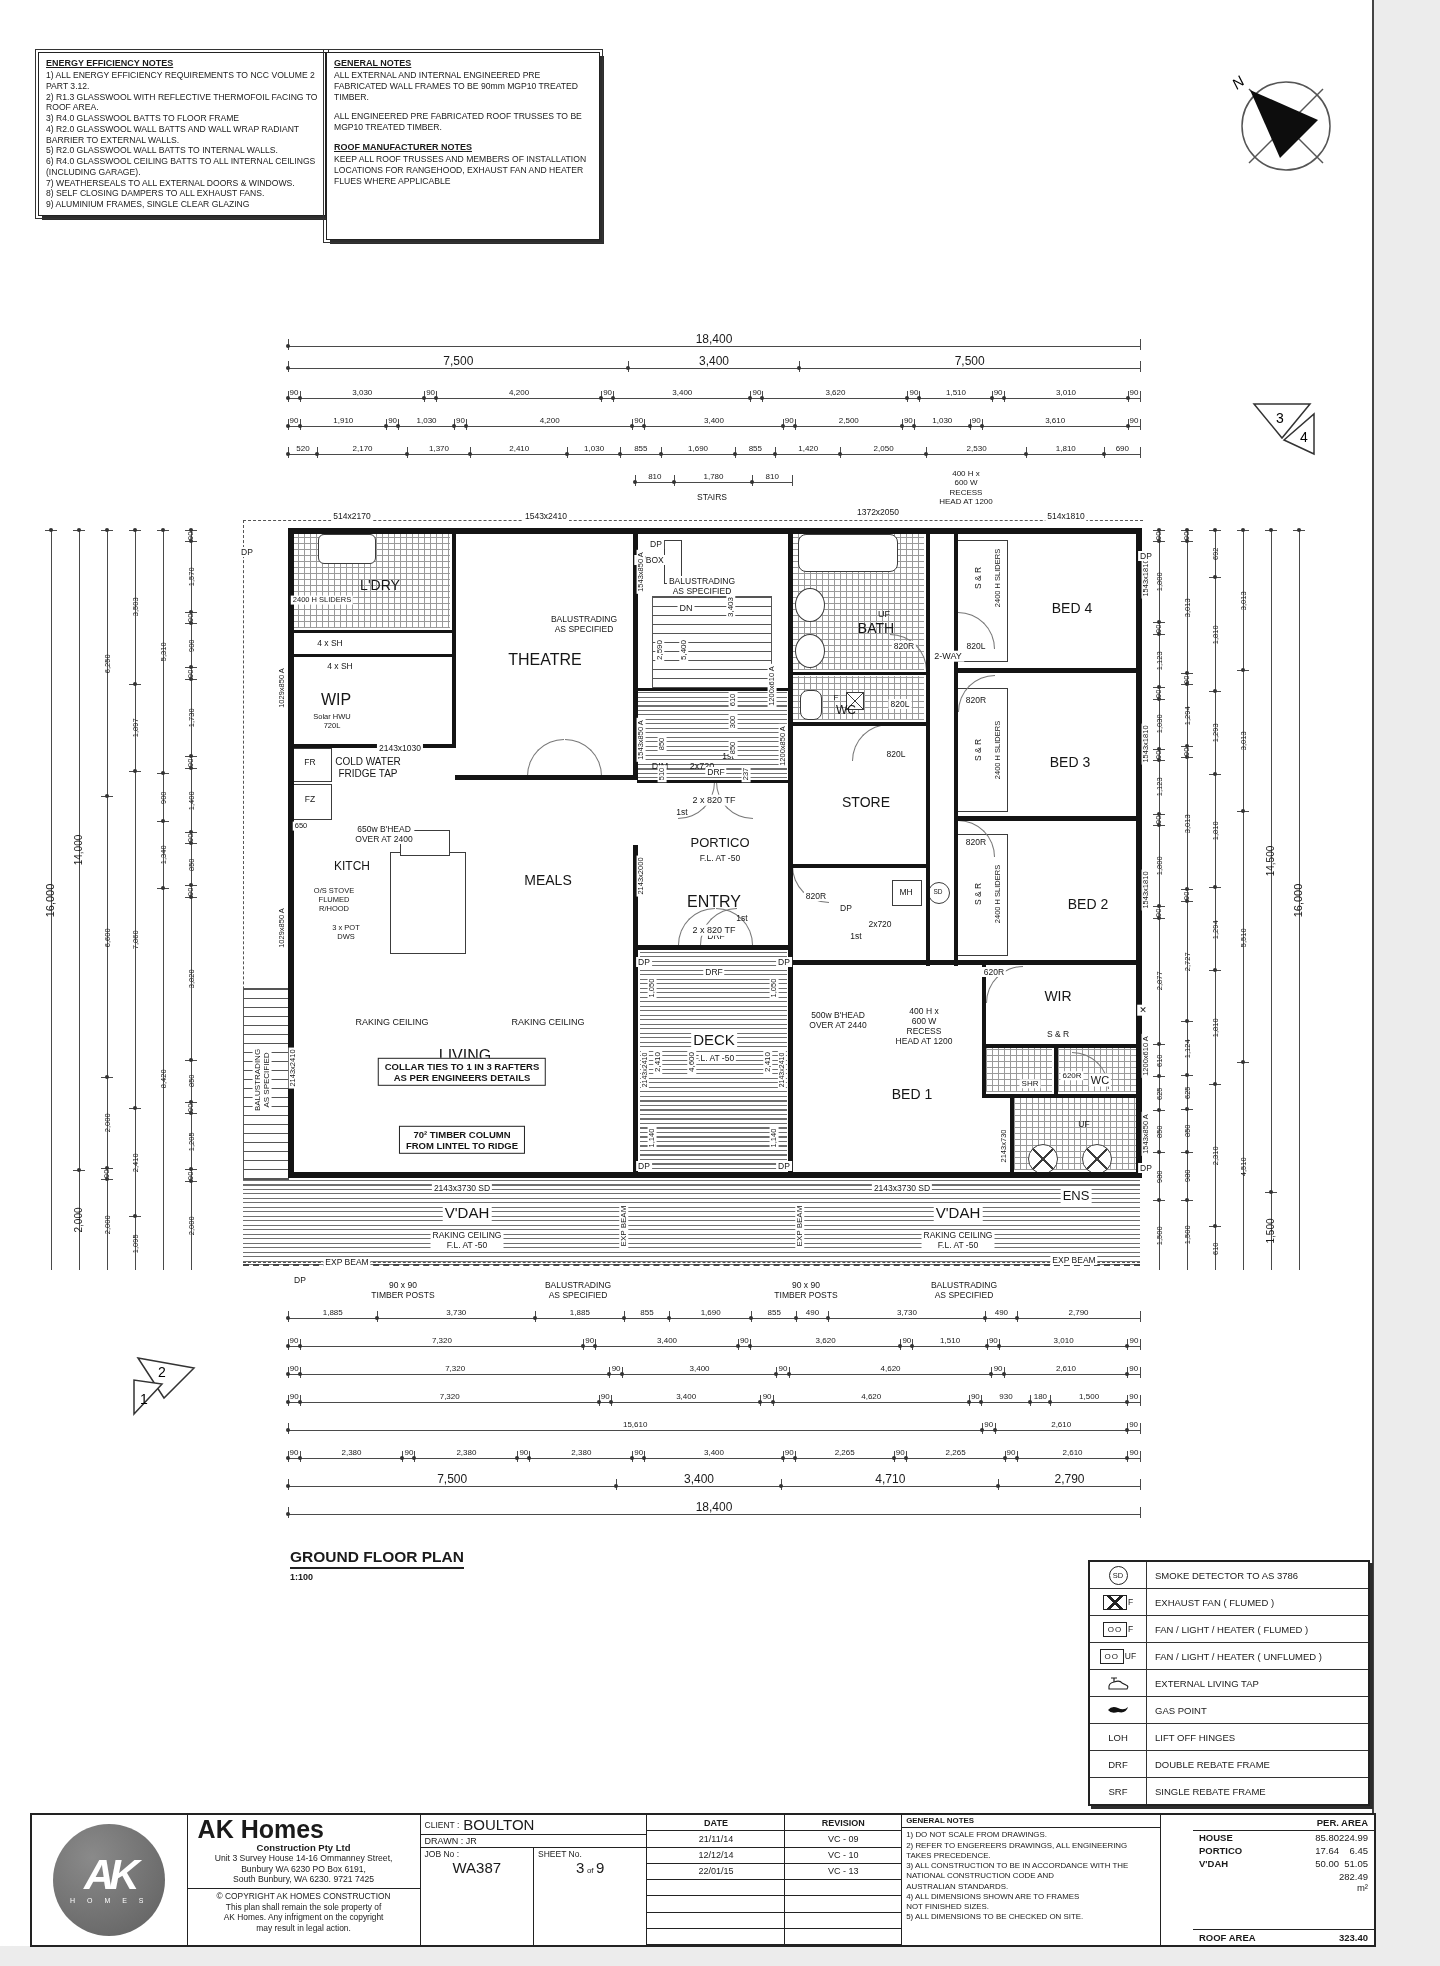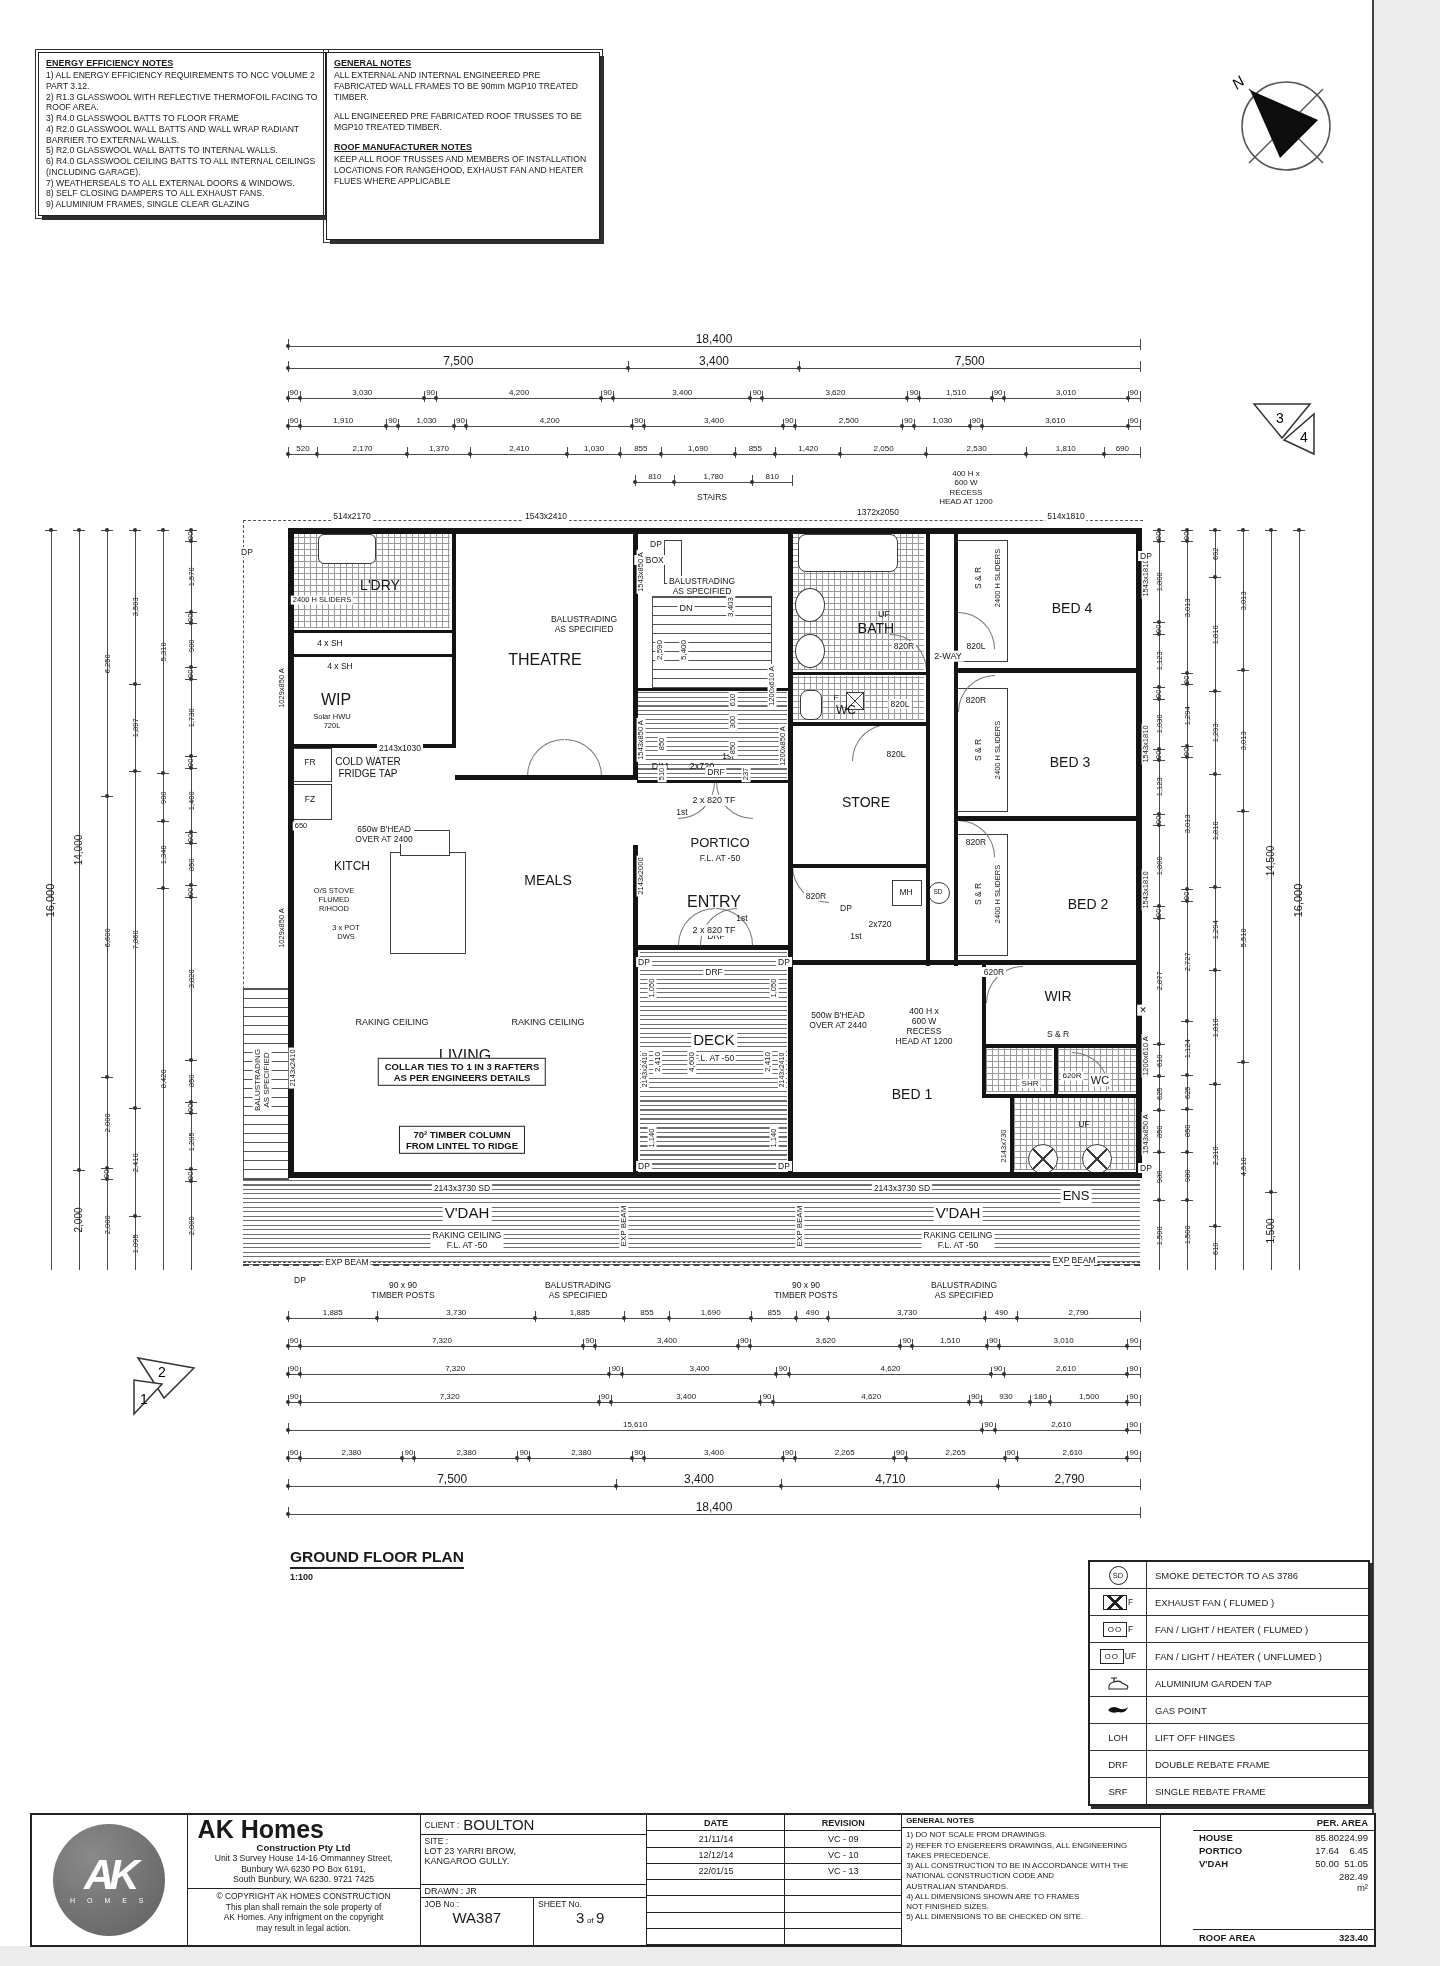--- a/index.html
+++ b/index.html
@@ -1104,21 +1104,21 @@
         </div>
         <div class="lg-lab">FAN / LIGHT / HEATER ( UNFLUMED )</div>
       </div>
       <div class="lg-row">
         <div class="lg-sym">
           <svg width="24" height="17" viewBox="0 0 24 17">
             <path d="M3 14 Q2 8 8 7 Q14 5 16 8 L20 10 Q23 11 21 14 L8 14 Z" fill="none" stroke="#222" stroke-width="1.2"></path>
             <path d="M8 7 L8 3 M5 3 L11 3" stroke="#222" stroke-width="1.2" fill="none"></path>
           </svg>
         </div>
-        <div class="lg-lab">ALUMINIUM GARDEN TAP</div>
+        <div class="lg-lab">EXTERNAL LIVING TAP</div>
       </div>
       <div class="lg-row">
         <div class="lg-sym">
           <svg width="24" height="12" viewBox="0 0 24 12">
             <path d="M2 6 Q6 1 12 4 Q18 7 22 3 Q20 10 12 8 Q5 10 2 6 Z" fill="#111"></path>
           </svg>
         </div>
         <div class="lg-lab">GAS POINT</div>
       </div>
       <div class="lg-row">
@@ -1160,25 +1160,20 @@
         <div>© COPYRIGHT AK HOMES CONSTRUCTION</div>
         <div>This plan shall remain the sole property of</div>
         <div>AK Homes. Any infrigment on the copyright</div>
         <div>may result in legal action.</div>
       </div>
     </div>
     <div class="tb-cell" id="tb-mid">
       <div class="tb-r" style="display:flex;align-items:center;gap:4px;">
         <span class="tb-lbl">CLIENT :</span>
         <span class="big">BOULTON</span>
-      </div>
-      <div class="tb-r" style="flex:1;">
-        <div class="tb-lbl">SITE :</div>
-        <div>LOT 23 YARRI BROW,</div>
-        <div>KANGAROO GULLY.</div>
       </div>
       <div class="tb-r">DRAWN : JR</div>
       <div style="display:flex;flex:1;">
         <div style="flex:1;border-right:1px solid #222;padding:1px 4px;">
           <span class="tb-lbl">JOB No :</span>
           <div class="big" style="text-align:center;">WA387</div>
         </div>
         <div style="flex:1;padding:1px 4px;">
           <span class="tb-lbl">SHEET No.</span>
           <div style="text-align:center;"><span class="big">3</span> <span style="font-size:8px;">of</span> <span class="big">9</span></div>

